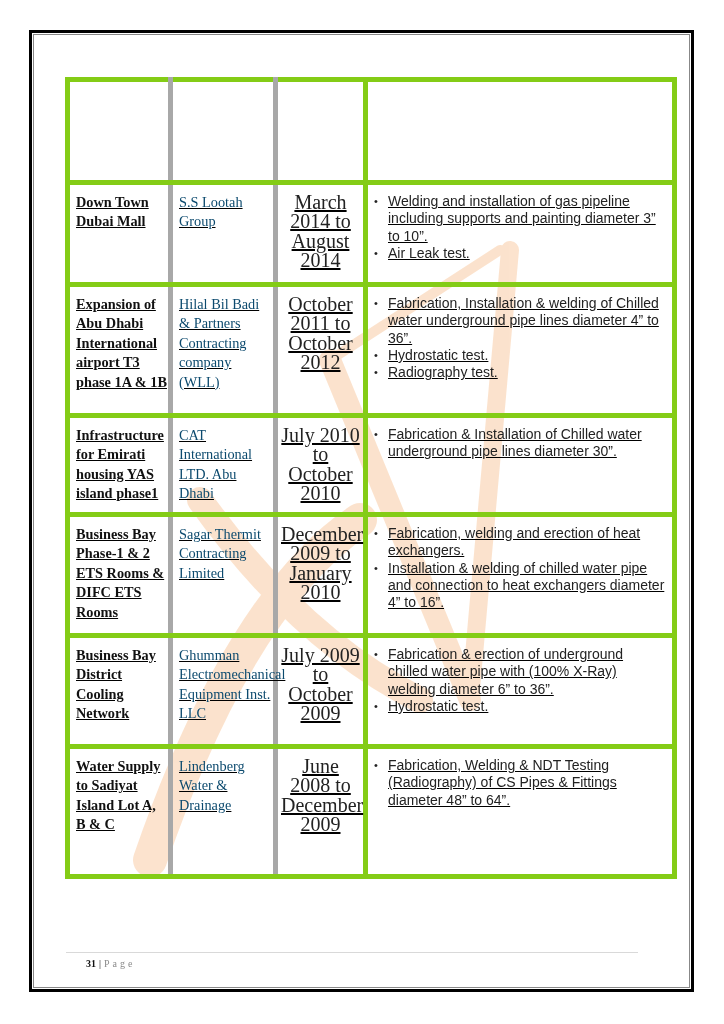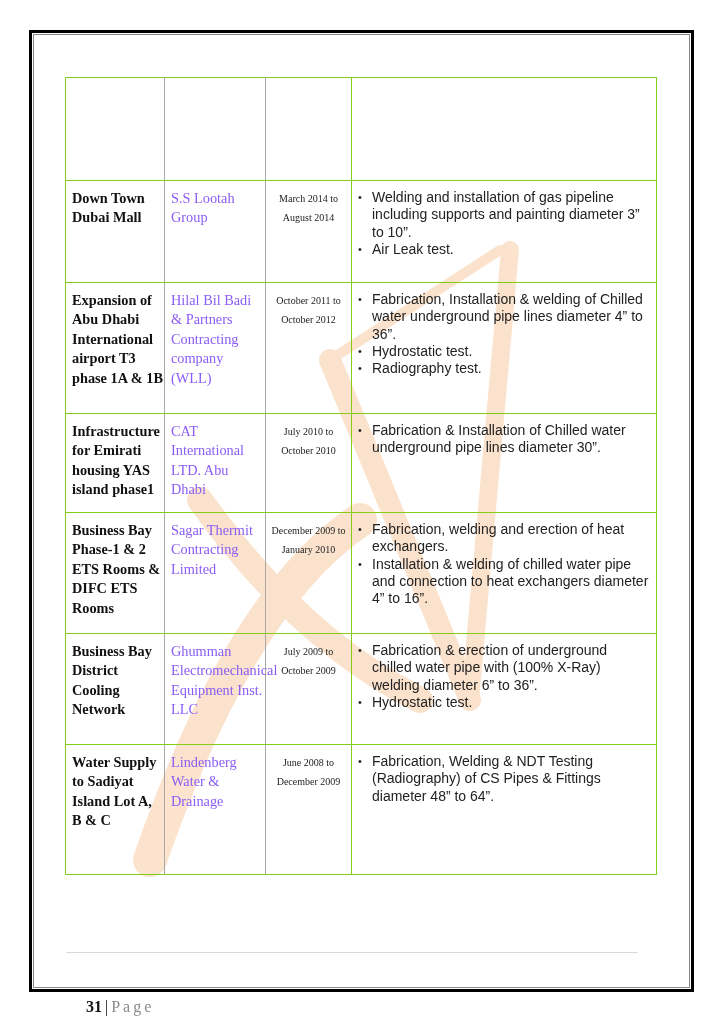--- a/index.html
+++ b/index.html
@@ -1,34 +1,34 @@
 <!DOCTYPE html>
 <html><head>
 <meta charset="utf-8">
 <style>
   html, body { margin: 0; padding: 0; background: #ffffff; }
   body { width: 724px; height: 1024px; position: relative; overflow: hidden; font-family: "Liberation Serif", serif; }
   .frame-outer { position: absolute; left: 29px; top: 30px; width: 665px; height: 962px; box-sizing: border-box; border: 3px solid #000; }
   .frame-inner { position: absolute; left: 33px; top: 34px; width: 657px; height: 954px; box-sizing: border-box; border: 1px solid #888; }
   .watermark { position: absolute; left: 0; top: 0; width: 724px; height: 1024px; pointer-events: none; }
   table.projects { position: absolute; left: 65px; top: 77px; border-collapse: collapse; table-layout: fixed; width: 587px; }
-  table.projects td { border: 1px solid #84cc16; vertical-align: top; padding: 0; }
+  table.projects td { border: 5px solid #84cc16; vertical-align: top; padding: 0; text-decoration: underline; }
   table.projects td.c1, table.projects td.c2 { border-right-color: #a8a8a8; }
   td.c1 { width: 98px; }
   td.c2 { width: 100px; }
   td.c3 { width: 85px; }
   td.c4 { width: 304px; }
   .name { font-weight: bold; font-size: 14.3px; line-height: 19.4px; color: #111; padding: 8px 0 0 6px; }
-  .client { font-size: 14.3px; line-height: 19.4px; color: #8b5cf6; padding: 8px 0 0 6px; }
-  .period { font-size: 10px; line-height: 19.4px; color: #222; text-align: center; padding: 8px 3px 0 3px; }
+  .client { font-size: 14.3px; line-height: 19.4px; color: #0c4a6e; padding: 8px 0 0 6px; }
+  .period { font-size: 20px; line-height: 19.4px; color: #222; text-align: center; padding: 8px 3px 0 3px; }
   .scope { margin: 0; padding: 8px 6px 0 20px; list-style: none; font-family: "Liberation Sans", sans-serif; font-size: 14px; line-height: 17.3px; color: #222; }
   .scope li { position: relative; }
   .scope li::before { content: "\2022"; position: absolute; left: -14px; font-size: 11px; }
   .footer-rule { position: absolute; left: 66px; top: 952px; width: 572px; height: 1px; background: #d9d9d9; }
-  .footer { position: absolute; left: 86px; top: 999px; font-size: 16px; line-height: 16px; }
+  .footer { position: absolute; left: 86px; top: 956px; font-size: 10px; line-height: 16px; }
   .footer .num { font-weight: bold; color: #111; }
   .footer .sep { color: #111; margin: 0 3px; }
   .footer .word { color: #8a8a8a; letter-spacing: 3px; }
 </style>
 </head>
 <body>
 
 <div class="frame-outer"></div>
 <div class="frame-inner"></div>
 

